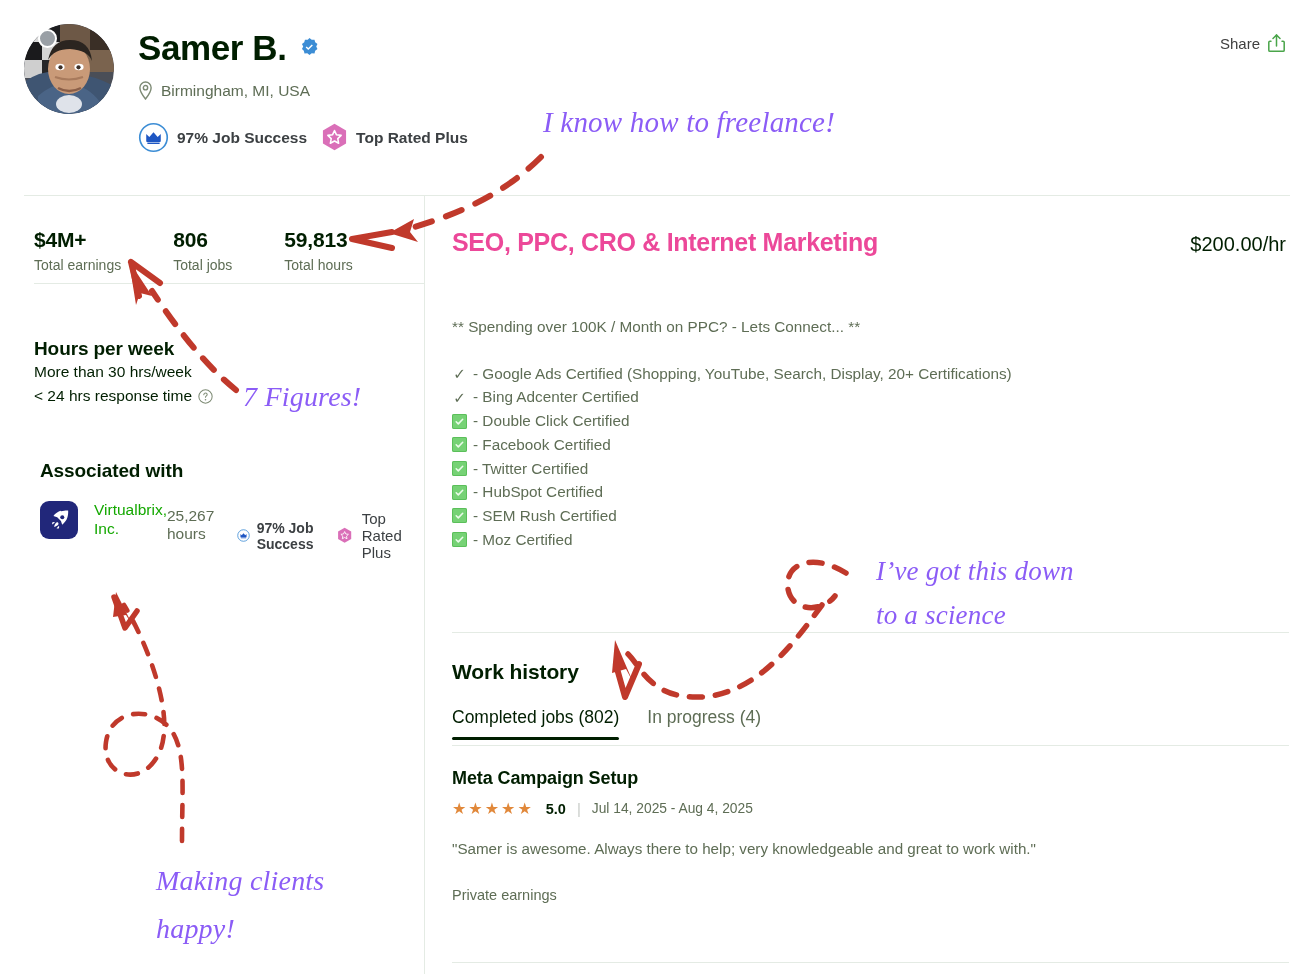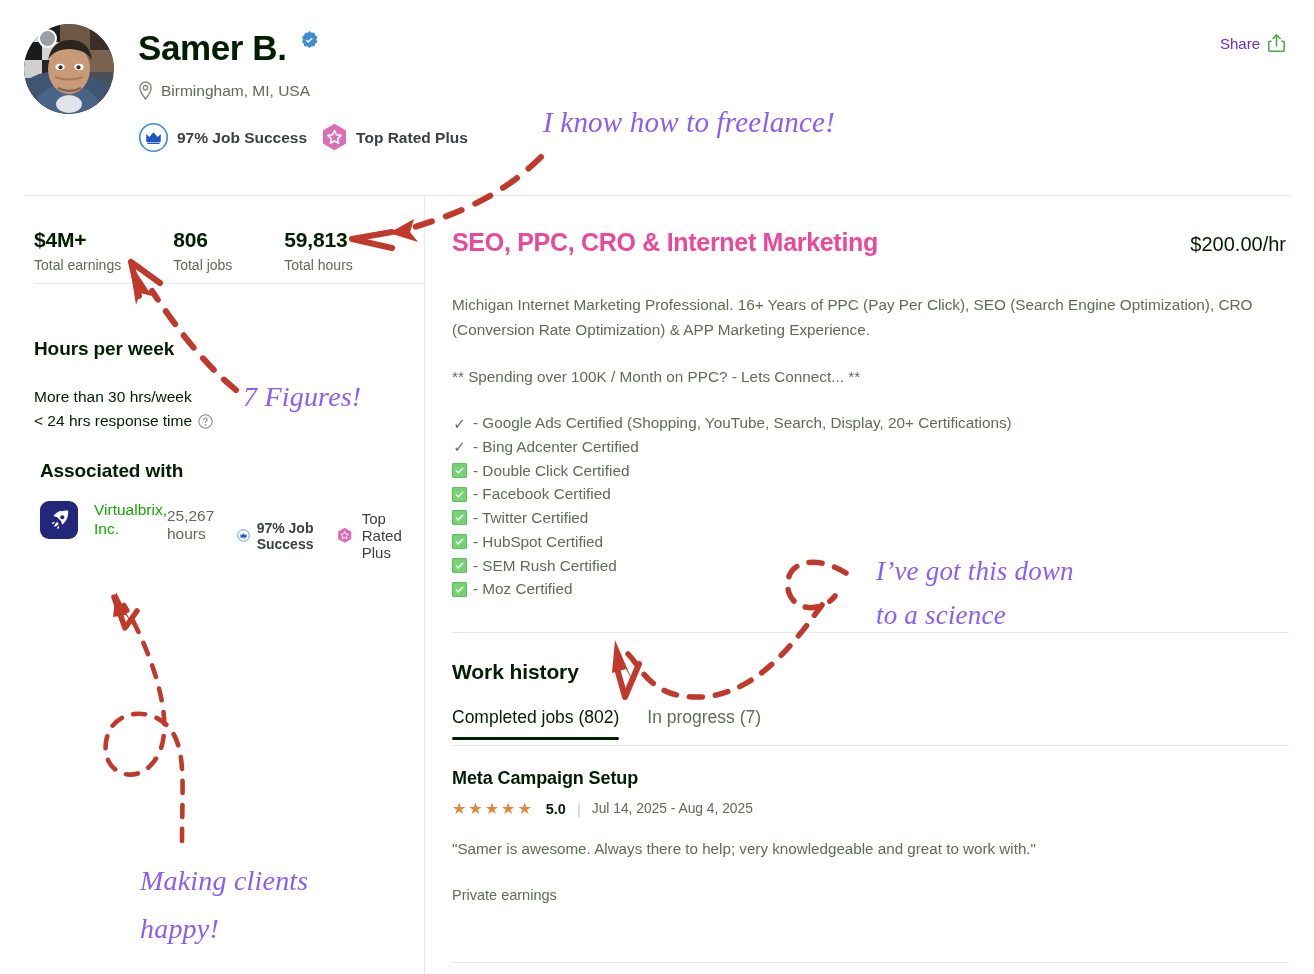--- a/index.html
+++ b/index.html
@@ -23,46 +23,46 @@
   .avatar-wrap{position:absolute;left:24px;top:24px;width:90px;height:90px;}
   .avatar{
     position:absolute;left:0;top:0;width:90px;height:90px;border-radius:50%;
     overflow:hidden;background:#8d8f94;
   }
   .avatar svg{display:block;width:90px;height:90px;}
   .status-dot{
     position:absolute;left:14px;top:5px;width:19px;height:19px;border-radius:50%;
     background:#9aa0a6;border:2px solid #ffffff;box-sizing:border-box;
   }
-  .name-row{position:absolute;left:138px;top:30px;display:flex;gap:12px;}
+  .name-row{position:absolute;left:138px;top:30px;display:flex;align-items:center;gap:12px;}
   .name{font-size:35px;font-weight:700;letter-spacing:-0.4px;line-height:1;color:#001e00;}
   .verified{width:21px;height:21px;flex:none;}
   .loc-row{position:absolute;left:138px;top:81px;display:flex;align-items:center;gap:8px;}
   .loc-txt{font-size:15.5px;color:#5e6d55;}
   .badges-row{position:absolute;left:138px;top:122px;display:flex;align-items:center;gap:14px;}
   .jss{display:flex;align-items:center;gap:8px;}
   .jss-label{font-size:15.5px;font-weight:700;color:#3c4043;}
   .trp{display:flex;align-items:center;gap:8px;}
   .trp-label{font-size:15.5px;font-weight:700;color:#3c4043;}
   .share{
     position:absolute;right:28px;top:33px;display:flex;align-items:center;gap:7px;
-    color:#6d28d9;font-size:15px;font-weight:400;cursor:pointer;
+    color:#404040;font-size:15px;font-weight:400;cursor:pointer;
   }
 
   
   .left{position:absolute;left:0;top:195px;width:424px;height:779px;}
   .stats{position:absolute;left:34px;top:33px;display:flex;gap:0;}
   .stat{margin-right:52px;}
   .stat:last-child{margin-right:0;}
   .stat .v{font-size:21px;font-weight:700;color:#001e00;line-height:1.15;letter-spacing:-0.2px;}
   .stat .k{font-size:14px;color:#5e6d55;margin-top:5px;}
 
   .hpw{position:absolute;left:34px;top:143px;}
   .sec-title{font-size:19px;font-weight:700;color:#001e00;letter-spacing:-0.1px;}
-  .hpw-l1{font-size:15.5px;color:#001e00;margin-top:28px;}
+  .hpw-l1{font-size:15.5px;color:#001e00;margin-top:3px;}
   .hpw-l2{font-size:15.5px;color:#001e00;margin-top:6px;display:flex;align-items:center;gap:6px;}
 
   .assoc{position:absolute;left:40px;top:265px;}
   .assoc-body{display:flex;gap:16px;margin-top:19px;}
   .rocket{
     width:38px;height:38px;border-radius:9px;background:#21277a;flex:none;
     display:flex;align-items:center;justify-content:center;
   }
   .assoc-info{display:flex;flex-direction:row;}
   .assoc-name{font-size:15.5px;color:#14a800;line-height:1.2;cursor:pointer;}
@@ -117,21 +117,21 @@
     font-family:Liberation Serif, serif;
     font-style:italic;
     color:#8b5cf6;
     font-weight:400;
     white-space:nowrap;
     letter-spacing:0.2px;
   }
   #anno-freelance{left:543px;top:106px;font-size:29px;}
   #anno-figures{left:243px;top:381px;font-size:28px;}
   #anno-science{left:876px;top:550px;font-size:27px;line-height:1.62;white-space:pre-line;}
-  #anno-happy{left:140px;top:857px;font-size:28px;line-height:1.7;white-space:pre-line;}
+  #anno-happy{left:156px;top:857px;font-size:28px;line-height:1.7;white-space:pre-line;}
 </style>
 </head>
 <body>
 
 <div class="page">
 
   <div class="header">
 
     <div class="avatar-wrap">
       <div class="avatar">
@@ -284,21 +284,20 @@
   </div>
 
   <div class="right">
 
     <div class="job-head">
       <div class="job-title">SEO, PPC, CRO &amp; Internet Marketing</div>
       <div class="job-rate">$200.00/hr</div>
     </div>
 
     <div class="job-desc">
-      <p>Michigan Internet Marketing Professional. 16+ Years of PPC (Pay Per Click), SEO (Search Engine Optimization), CRO (Conversion Rate Optimization) &amp; APP Marketing Experience.</p>
       <p class="gap">** Spending over 100K / Month on PPC? - Lets Connect... **</p>
       <div class="cert-list">
         <div class="cert">
           <span class="tick">✓</span>
           <span>- Google Ads Certified (Shopping, YouTube, Search, Display, 20+ Certifications)</span>
         </div>
         <div class="cert">
           <span class="tick">✓</span>
           <span>- Bing Adcenter Certified</span>
         </div>
@@ -352,21 +351,21 @@
         </div>
       </div>
     </div>
 
     <div class="hr" style="left:27px;top:437px;width:837px;"></div>
 
     <div class="wh">
       <div class="wh-title">Work history</div>
       <div class="tabs">
         <div class="tab active">Completed jobs (802)</div>
-        <div class="tab">In progress (7)</div>
+        <div class="tab">In progress (4)</div>
       </div>
     </div>
 
     <div class="hr" style="left:27px;top:550px;width:837px;"></div>
 
     <div class="job-entry">
       <div class="entry-title">Meta Campaign Setup</div>
       <div class="entry-meta">
         <div class="stars">
           <span class="star">★</span>

